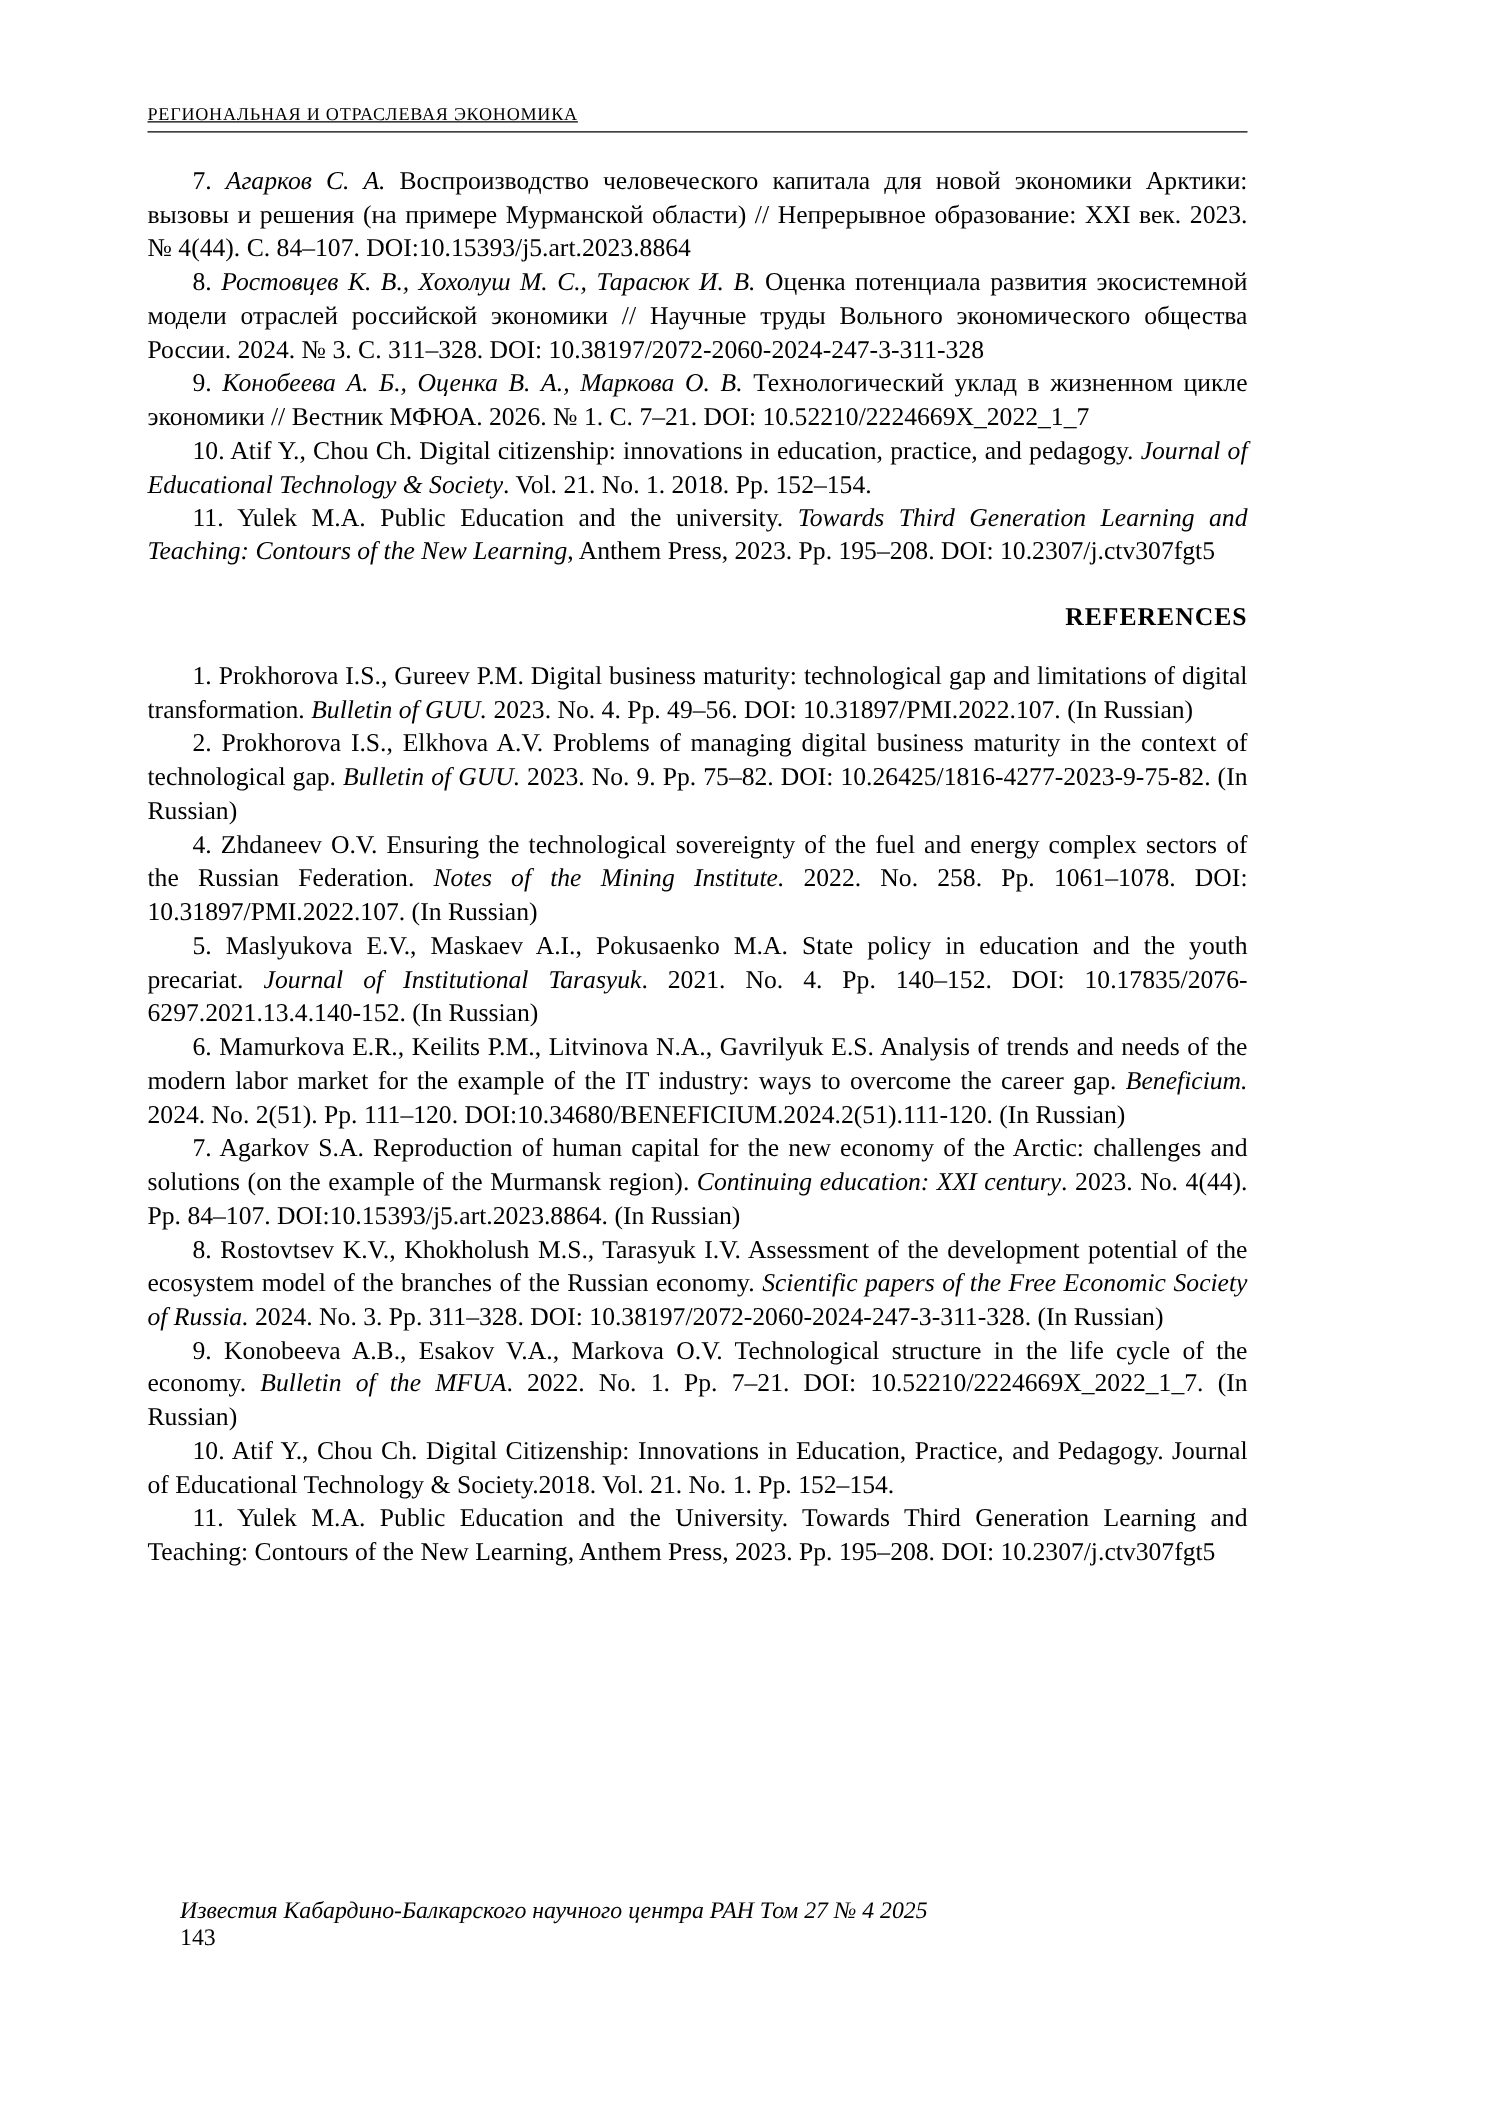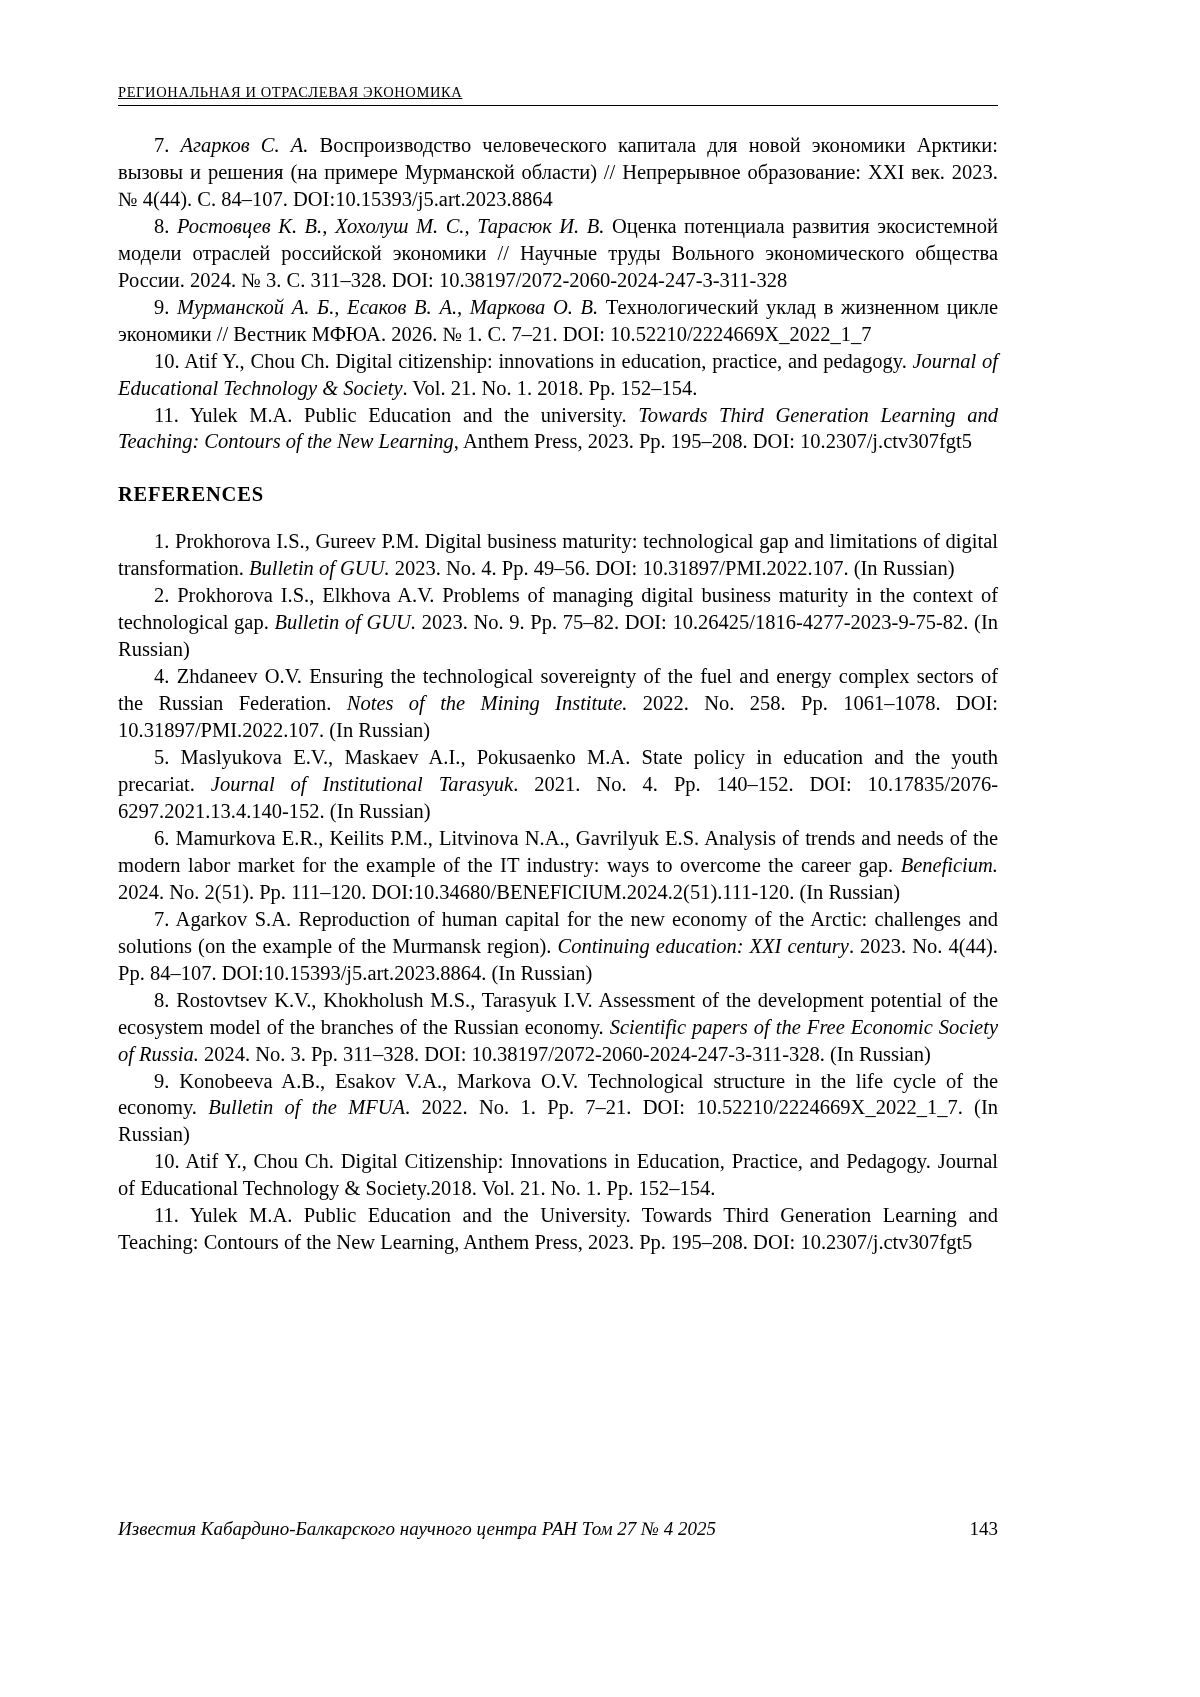--- a/index.html
+++ b/index.html
@@ -37,35 +37,36 @@
   p.ref {
     margin: 0 0 0 0;
     font-size: 20.5px;
     line-height: 1.315;
     text-align: justify;
     text-indent: 36px;
     hyphens: none;
   }
   .it { font-style: italic; margin-top: 28px; }
   .section-title {
-    text-align: left;
+    text-align: right;
     font-weight: bold;
     font-size: 20.5px;
     letter-spacing: 0.8px;
     margin: 28px 0 22px 0;
   }
   .footer {
     position: absolute;
     left: 118px;
     top: 1518px;
     width: 880px;
     display: flex;
     justify-content: space-between;
     align-items: baseline;
     font-size: 19px;
+    flex-direction: column;
   }
   .footer .fl {
     font-style: italic;
   }
   .footer .fr {
     font-style: normal;
     margin-left: 26px;
   }
 </style>
 </head>
@@ -81,21 +82,21 @@
     <span class="it">Агарков С. А.</span><span> Воспроизводство человеческого капитала для новой экономики Арктики: вызовы и решения (на примере Мурманской области) // Непрерывное образование: XXI век. 2023. № 4(44). С. 84–107. DOI:10.15393/j5.art.2023.8864</span>
   </p>
 
   <p class="ref">
     <span>8.</span>
     <span class="it">Ростовцев К. В., Хохолуш М. С., Тарасюк И. В.</span><span> Оценка потенциала развития экосистемной модели отраслей российской экономики // Научные труды Вольного экономического общества России. 2024. № 3. С. 311–328. DOI: 10.38197/2072-2060-2024-247-3-311-328</span>
   </p>
 
   <p class="ref">
     <span>9.</span>
-    <span class="it">Мурманской А. Б., Есаков В. А., Маркова О. В.</span><span> Технологический уклад в жизненном цикле экономики // Вестник МФЮА. 2026. № 1. С. 7–21. DOI: 10.52210/2224669X_2022_1_7</span>
+    <span class="it">Конобеева А. Б., Оценка В. А., Маркова О. В.</span><span> Технологический уклад в жизненном цикле экономики // Вестник МФЮА. 2026. № 1. С. 7–21. DOI: 10.52210/2224669X_2022_1_7</span>
   </p>
 
   <p class="ref">
     <span>10.</span><span> Atif Y., Chou Ch. Digital citizenship: innovations in education, practice, and pedagogy. </span><span class="it">Journal of Educational Technology &amp; Society</span><span>. Vol. 21. No. 1. 2018. Pp. 152–154.</span>
   </p>
 
   <p class="ref">
     <span>11.</span><span> Yulek M.A. Public Education and the university. </span><span class="it">Towards Third Generation Learning and Teaching: Contours of the New Learning</span><span>, Anthem Press, 2023. Pp. 195–208. DOI: 10.2307/j.ctv307fgt5</span>
   </p>
 

